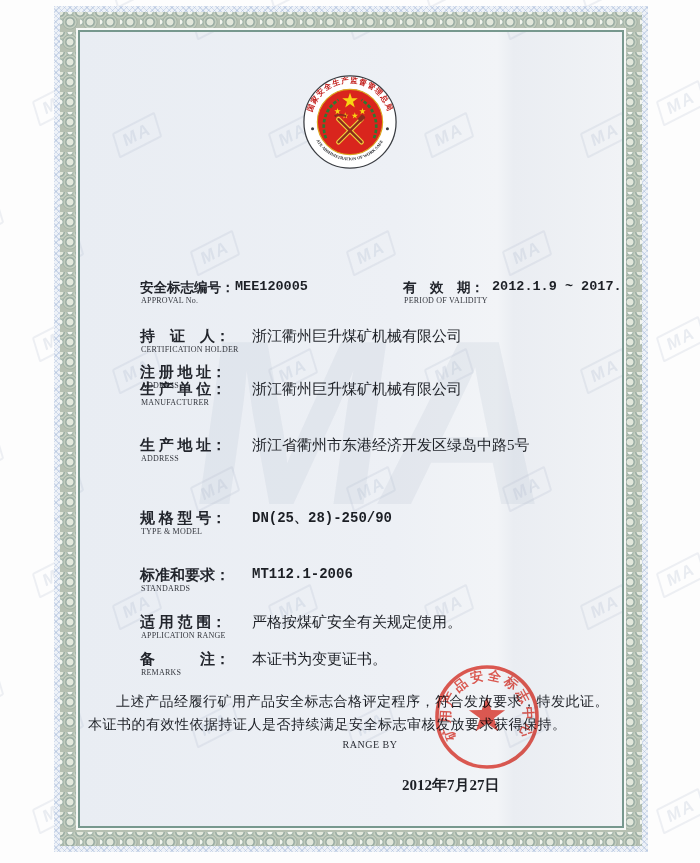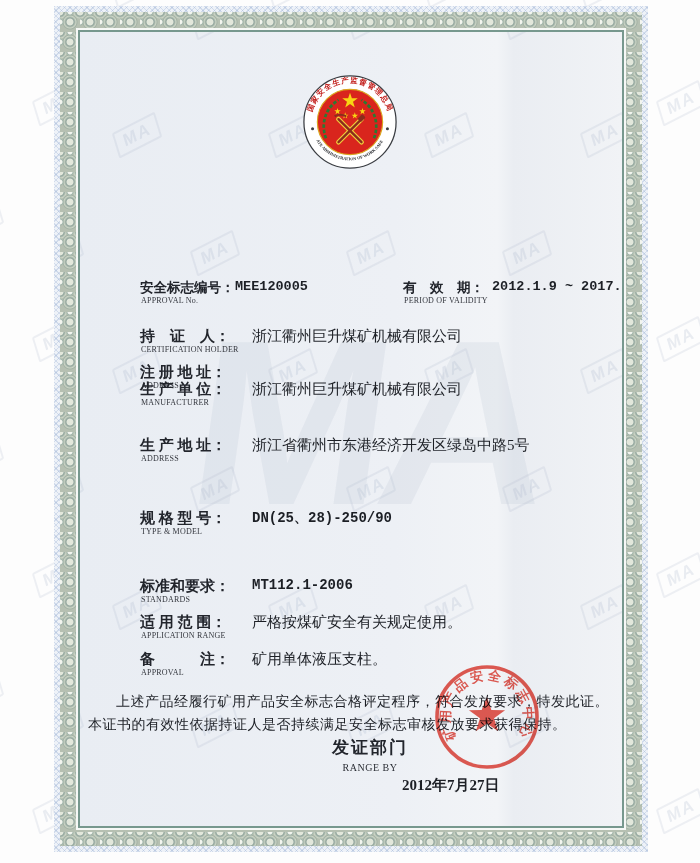--- a/index.html
+++ b/index.html
@@ -76,21 +76,21 @@
   .lbl-en { position:absolute; left:1px; top:18px; font-size:8px; letter-spacing:0.2px; color:#33363d; white-space:nowrap; font-family:"Liberation Serif",serif; }
   .val-mono { position:absolute; top:1px; font-family:"Liberation Mono","DejaVu Sans Mono",monospace; font-size:13.5px; font-weight:bold; color:#1d2026; white-space:nowrap; }
 
   
   .row { position:absolute; left:60px; height:34px; width:480px; }
   .row .cn { font-size:15px; font-weight:bold; color:#22252c; white-space:nowrap;text-align:right; }
   .row .en { position:absolute; left:1px; top:18px; font-size:8px; letter-spacing:0.2px; color:#33363d; white-space:nowrap; }
   .row .val { position:absolute; left:112px; top:0; font-size:15px; color:#1c1f25; white-space:nowrap; }
   .val.latin { font-family:"Liberation Mono","DejaVu Sans Mono",monospace; font-size:14px; font-weight:bold; }
   .r0{top:295px}.r1{top:331px}.r2{top:348px}.r3{top:404px}.r4{top:441px}
-  .r5{top:477px}.r6{top:545px}.r7{top:581px}.r8{top:618px}
+  .r5{top:477px}.r6{top:534px}.r7{top:581px}.r8{top:618px}
 
   
   .statement {
     position:absolute; left:8px; top:658px; width:522px;
     font-size:14px; line-height:23px; letter-spacing:0.5px;
     color:#1c1f25; text-indent:2em;
   }
   .issuer { position:absolute; left:230px; top:704px; width:120px; text-align:center; }
   .issuer .cn { font-size:17px; font-weight:bold; letter-spacing:2px; color:#22252c; white-space:nowrap; }
   .issuer .en { font-size:10px; letter-spacing:0.5px; color:#2b2e35; margin-top:3px; }
@@ -258,28 +258,27 @@
             <span class="en">STANDARDS</span>
             <span class="val latin">MT112.1-2006</span>
           </div>
           <div class="row r7">
             <span class="cn">适 用 范 围：</span>
             <span class="en">APPLICATION RANGE</span>
             <span class="val">严格按煤矿安全有关规定使用。</span>
           </div>
           <div class="row r8">
             <span class="cn">备　　　注：</span>
-            <span class="en">APPROVAL</span>
-            <span class="val">矿用单体液压支柱。</span>
+            <span class="en">REMARKS</span>
+            <span class="val">本证书为变更证书。</span>
           </div>
 
           <div class="statement">上述产品经履行矿用产品安全标志合格评定程序，符合发放要求，特发此证。本证书的有效性依据持证人是否持续满足安全标志审核发放要求获得保持。</div>
 
           <div class="issuer">
-            <div class="cn">发证部门</div>
             <div class="en">RANGE BY</div>
           </div>
           <div class="issue-date">2012年7月27日</div>
 
           <svg class="seal" viewBox="0 0 110 110">
             <defs>
               <path id="sealArc" d="M 26.7,78.8 A 37,37 0 1 1 83.3,78.8"></path>
             </defs>
             <circle cx="55" cy="55" r="50" fill="none" stroke-width="3.6" opacity="0.9" stroke="#e23b30"></circle>
             <polygon points="55,35 59.35,48.01 73.07,48.13 62.04,56.29 66.17,69.37 55,61.4 43.83,69.37 47.96,56.29 36.93,48.13 49.65,48.01" fill="#e23b30" opacity="0.9"></polygon>

